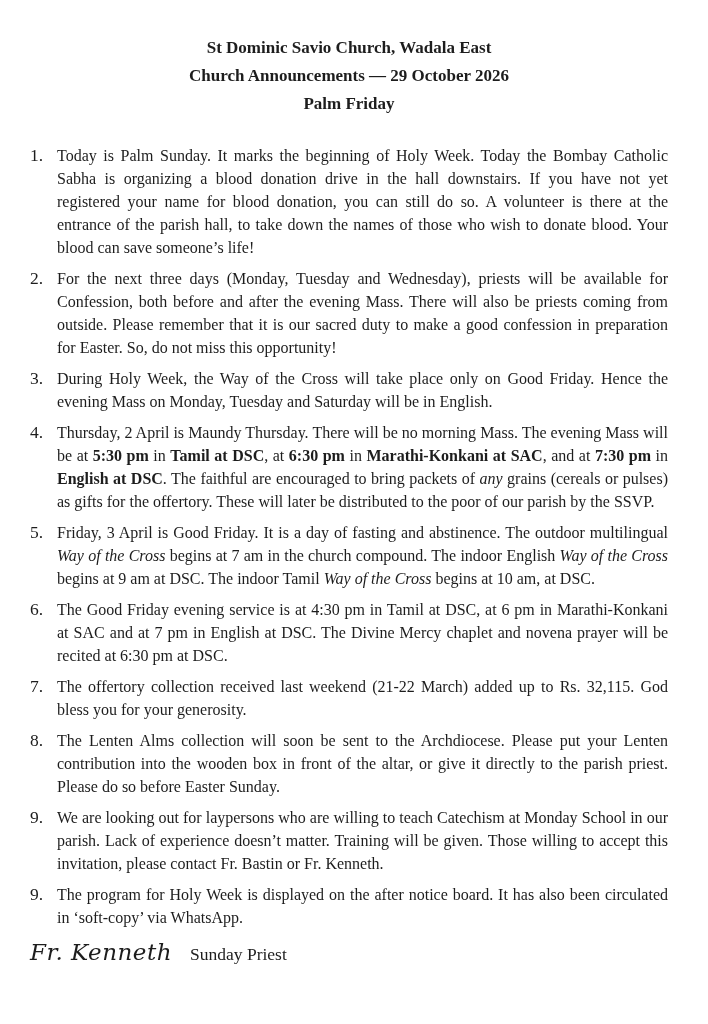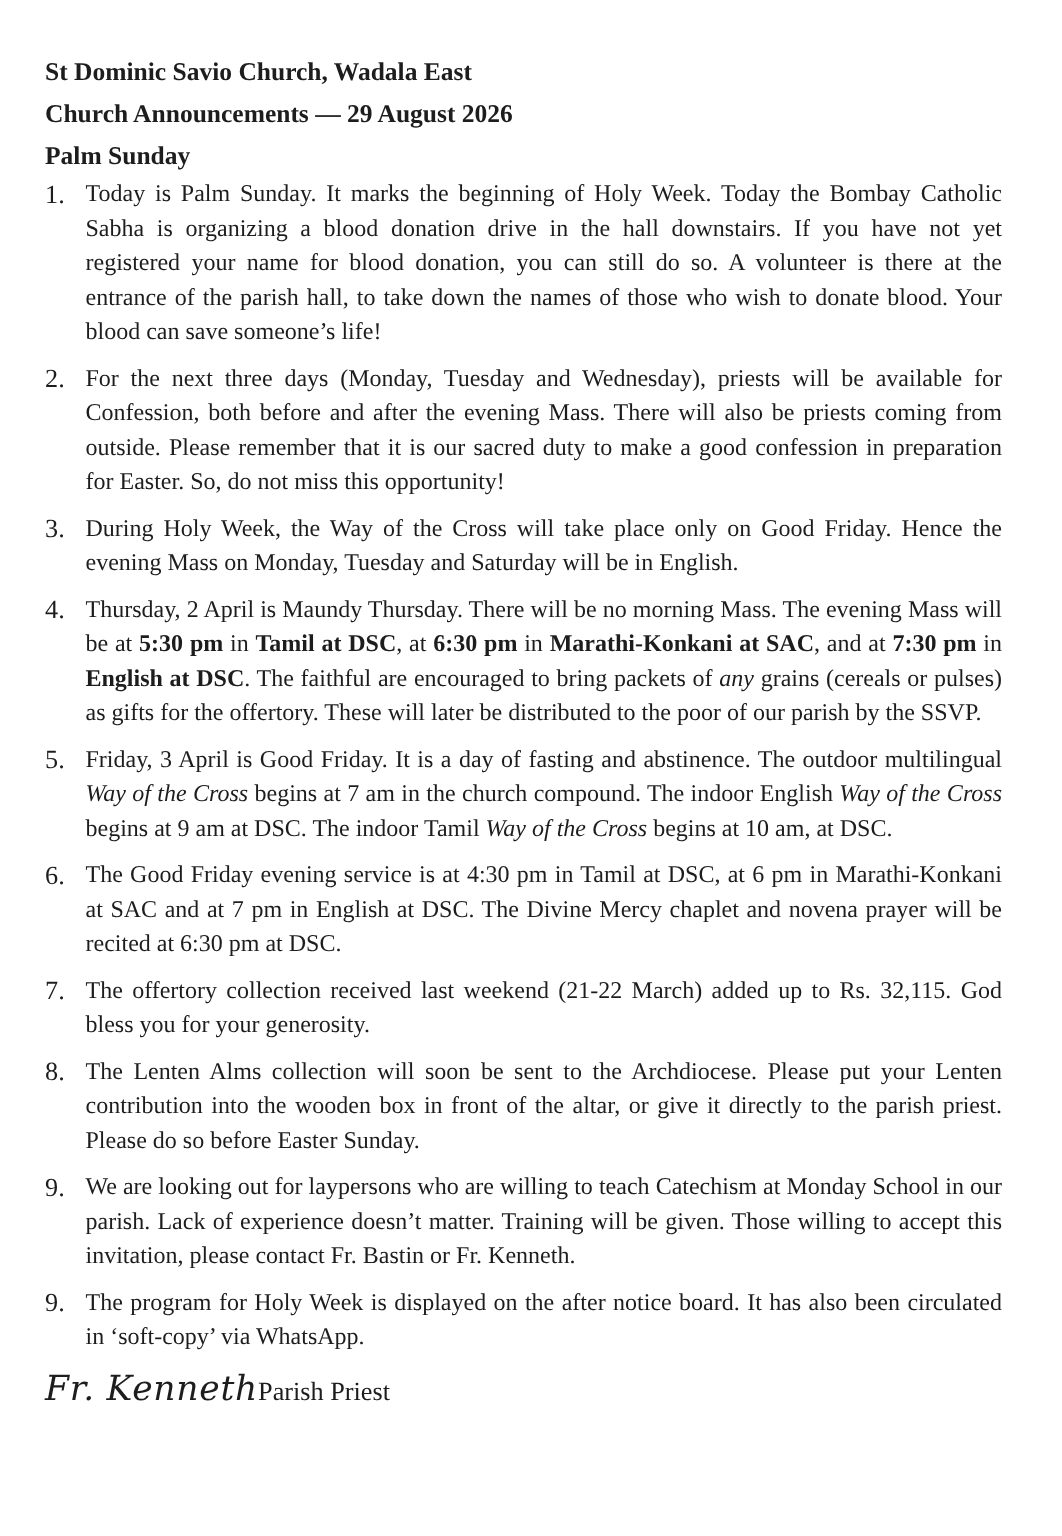--- a/index.html
+++ b/index.html
@@ -12,24 +12,25 @@
     box-sizing: border-box;
     width: 708px;
     height: 1024px;
     background: #ffffff;
     color: #1d1d1d;
     font-family: "Liberation Serif", "DejaVu Serif", serif;
     padding: 34px 40px 0 30px;
     overflow: hidden;
   }
   .doc-header {
-    text-align: left;
+    text-align: center;
     font-weight: bold;
     font-size: 17px;
     line-height: 28px;
+    margin-bottom: 26px;
   }
   .item {
     display: flex;
     margin-bottom: 8px;
   }
   .num {
     flex: 0 0 27px;
     width: 27px;
     font-size: 17.5px;
     line-height: 23px;
@@ -42,41 +43,41 @@
     line-height: 23px;
   }
   .run-n { font-style: normal; }
   .run-b { font-weight: bold; }
   .run-i { font-style: italic; }
   .run-u { text-underline-offset: 2px; }
   .sig {
     margin-top: 10px;
     display: flex;
     align-items: baseline;
-    gap: 0;
+    gap: 18px;
   }
   .sig-name {
     font-family: "DejaVu Serif", cursive;
     font-style: italic;
     font-size: 23px;
     letter-spacing: 0.5px;
   }
   .sig-title {
     font-size: 17.5px;
   }
 </style>
 </head>
 <body>
 
 <div class="page">
 
   <header class="doc-header">
     <div>St Dominic Savio Church, Wadala East</div>
-    <div>Church Announcements — 29 August 2026</div>
-    <div>Palm Sunday</div>
+    <div>Church Announcements — 29 October 2026</div>
+    <div>Palm Friday</div>
   </header>
 
   <main class="list">
       <div class="item">
         <span class="num">1.</span>
         <p class="body"><span class="run-n">Today is Palm Sunday. It marks the beginning of Holy Week. Today the Bombay Catholic Sabha is organizing a blood donation drive in the hall downstairs. If you have not yet registered your name for blood donation, you can still do so. A volunteer is there at the entrance of the parish hall, to take down the names of those who wish to donate blood. Your blood can save someone’s life!</span></p>
       </div>
       <div class="item">
         <span class="num">2.</span>
         <p class="body"><span class="run-n">For the next three days (Monday, Tuesday and Wednesday), priests will be available for Confession, both before and after the evening Mass. There will also be priests coming from outside. Please remember that it is our sacred duty to make a good confession in preparation for Easter. So, do not miss this opportunity!</span></p>
@@ -110,16 +111,16 @@
         <p class="body"><span class="run-n">We are looking out for laypersons who are willing to teach Catechism at Monday School in our parish. Lack of experience doesn’t matter. Training will be given. Those willing to accept this invitation, please contact Fr. Bastin or Fr. Kenneth.</span></p>
       </div>
       <div class="item">
         <span class="num">9.</span>
         <p class="body"><span class="run-n">The program for Holy Week is displayed on the after notice board. It has also been circulated in ‘soft-copy’ via WhatsApp.</span></p>
       </div>
     </main>
 
   <footer class="sig">
     <span class="sig-name">Fr. Kenneth</span>
-    <span class="sig-title">Parish Priest</span>
+    <span class="sig-title">Sunday Priest</span>
   </footer>
 
 </div>
 
 </body></html>

